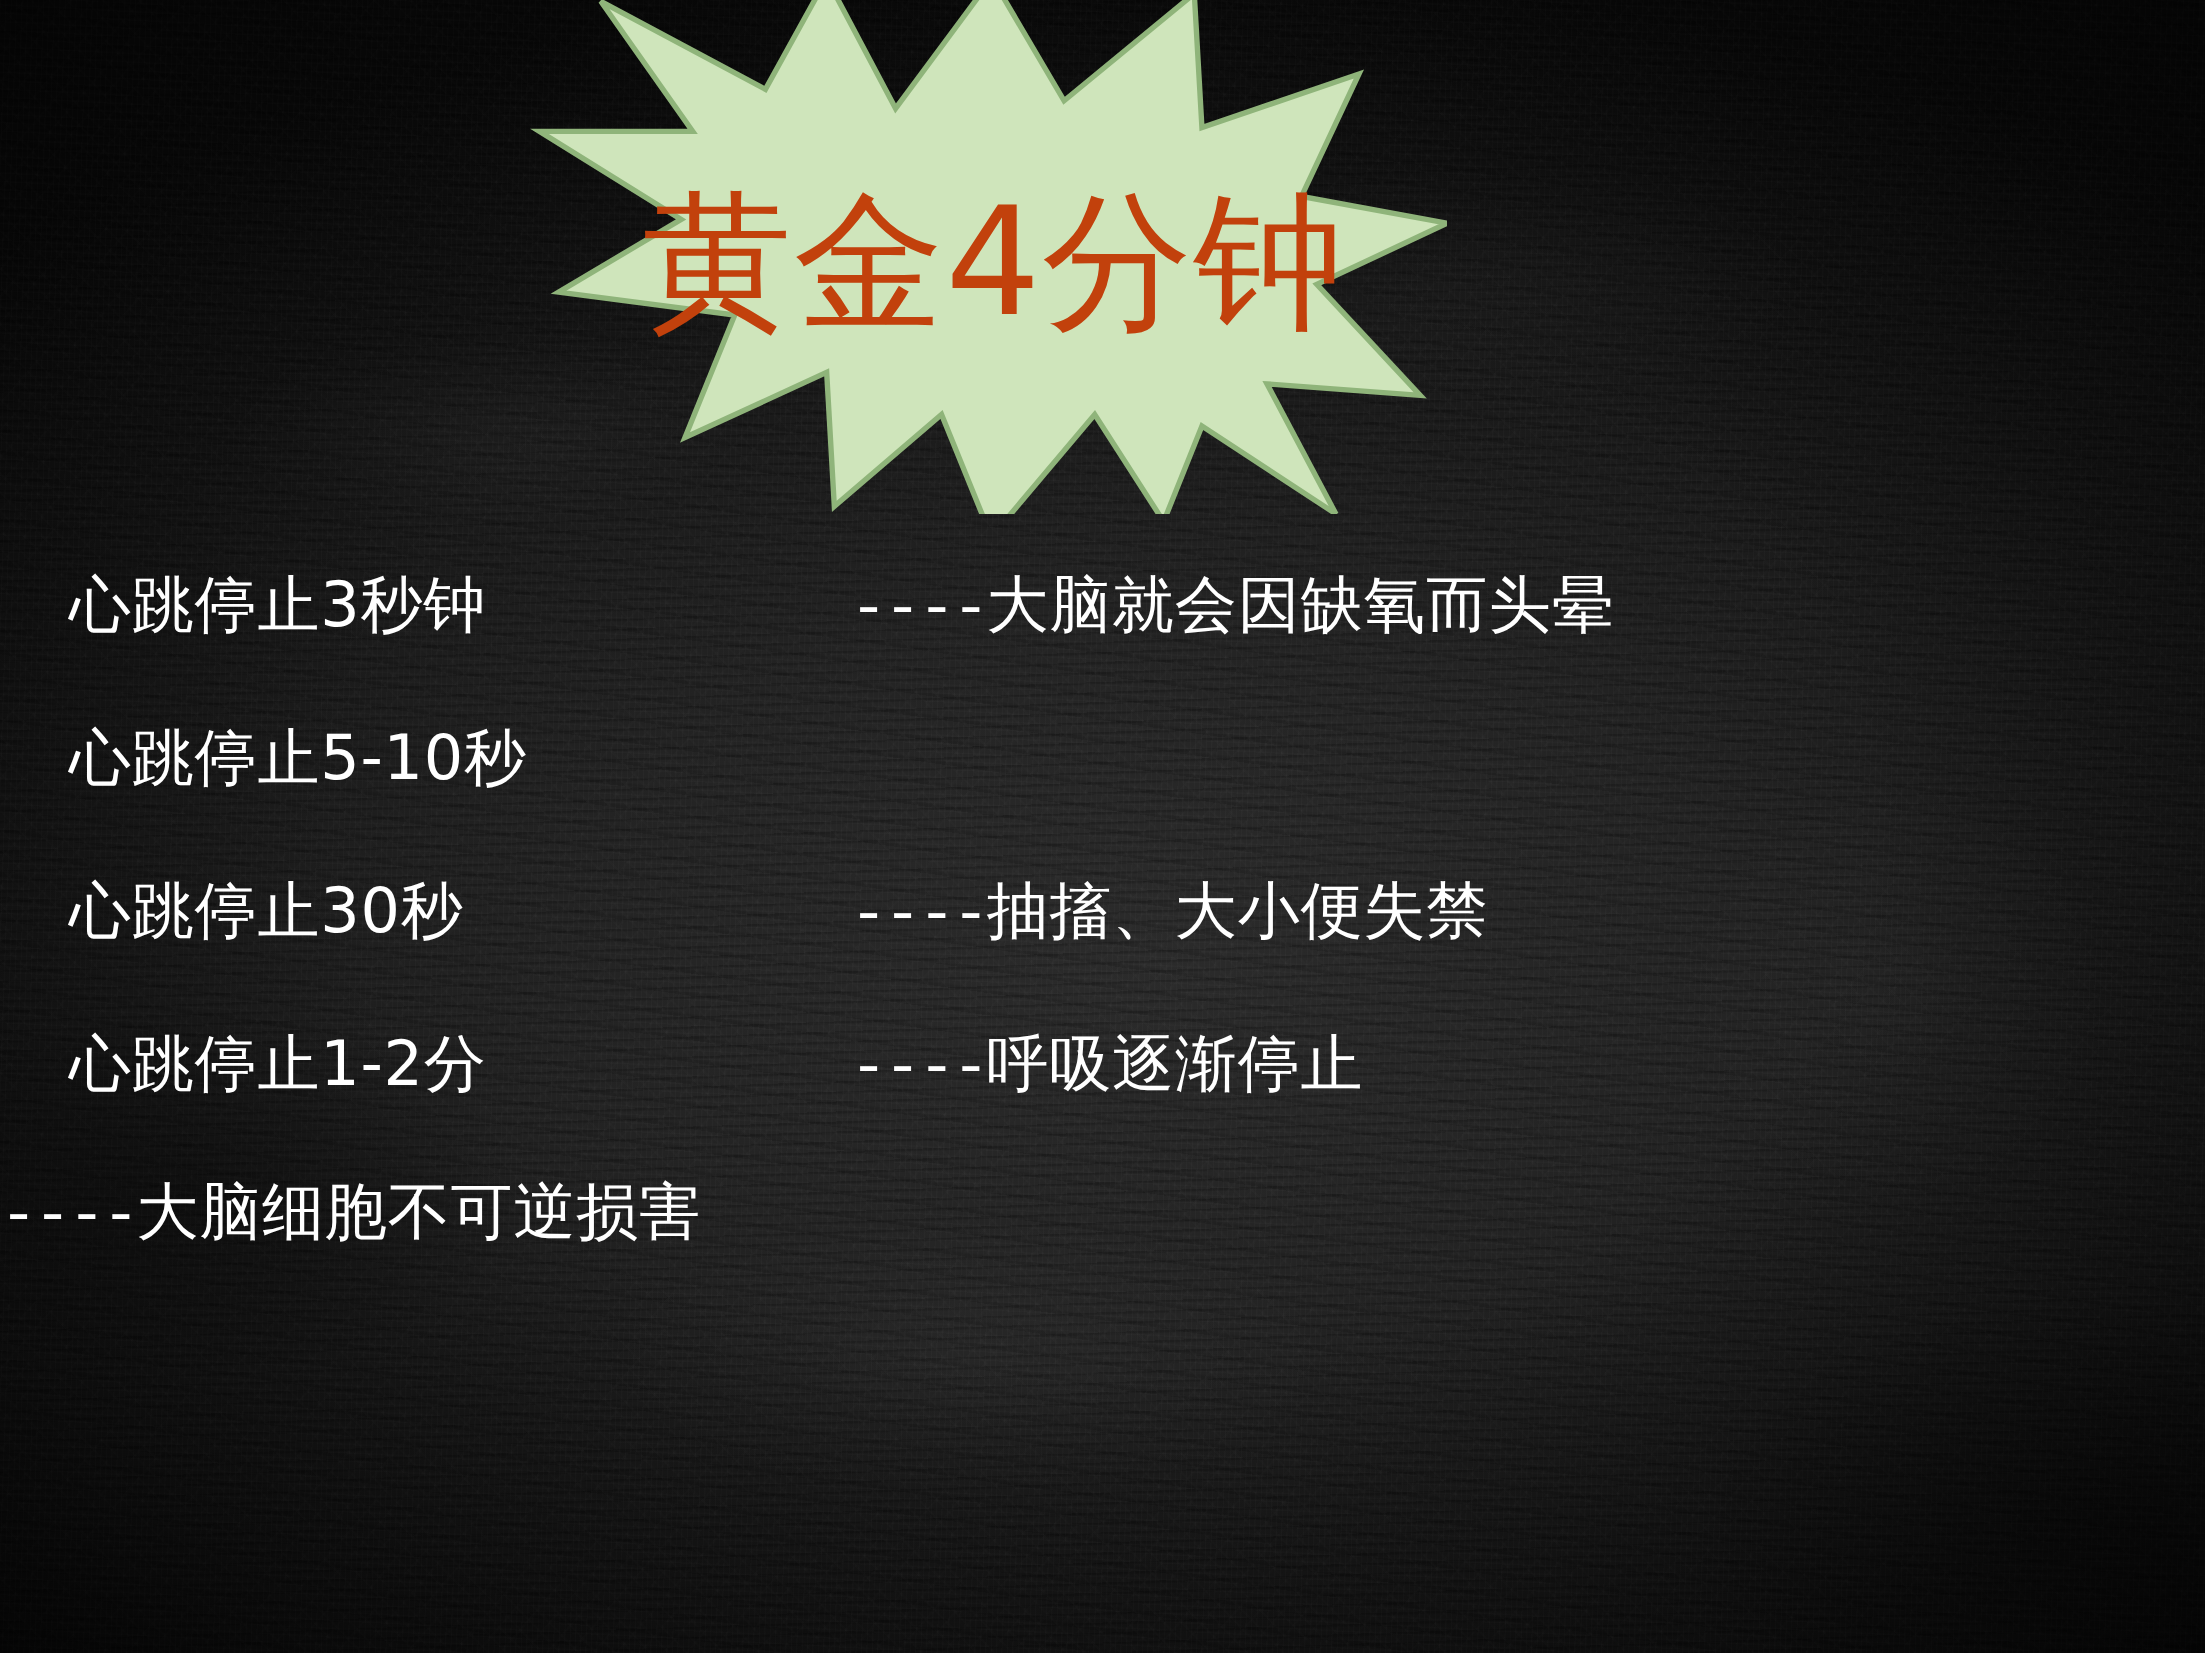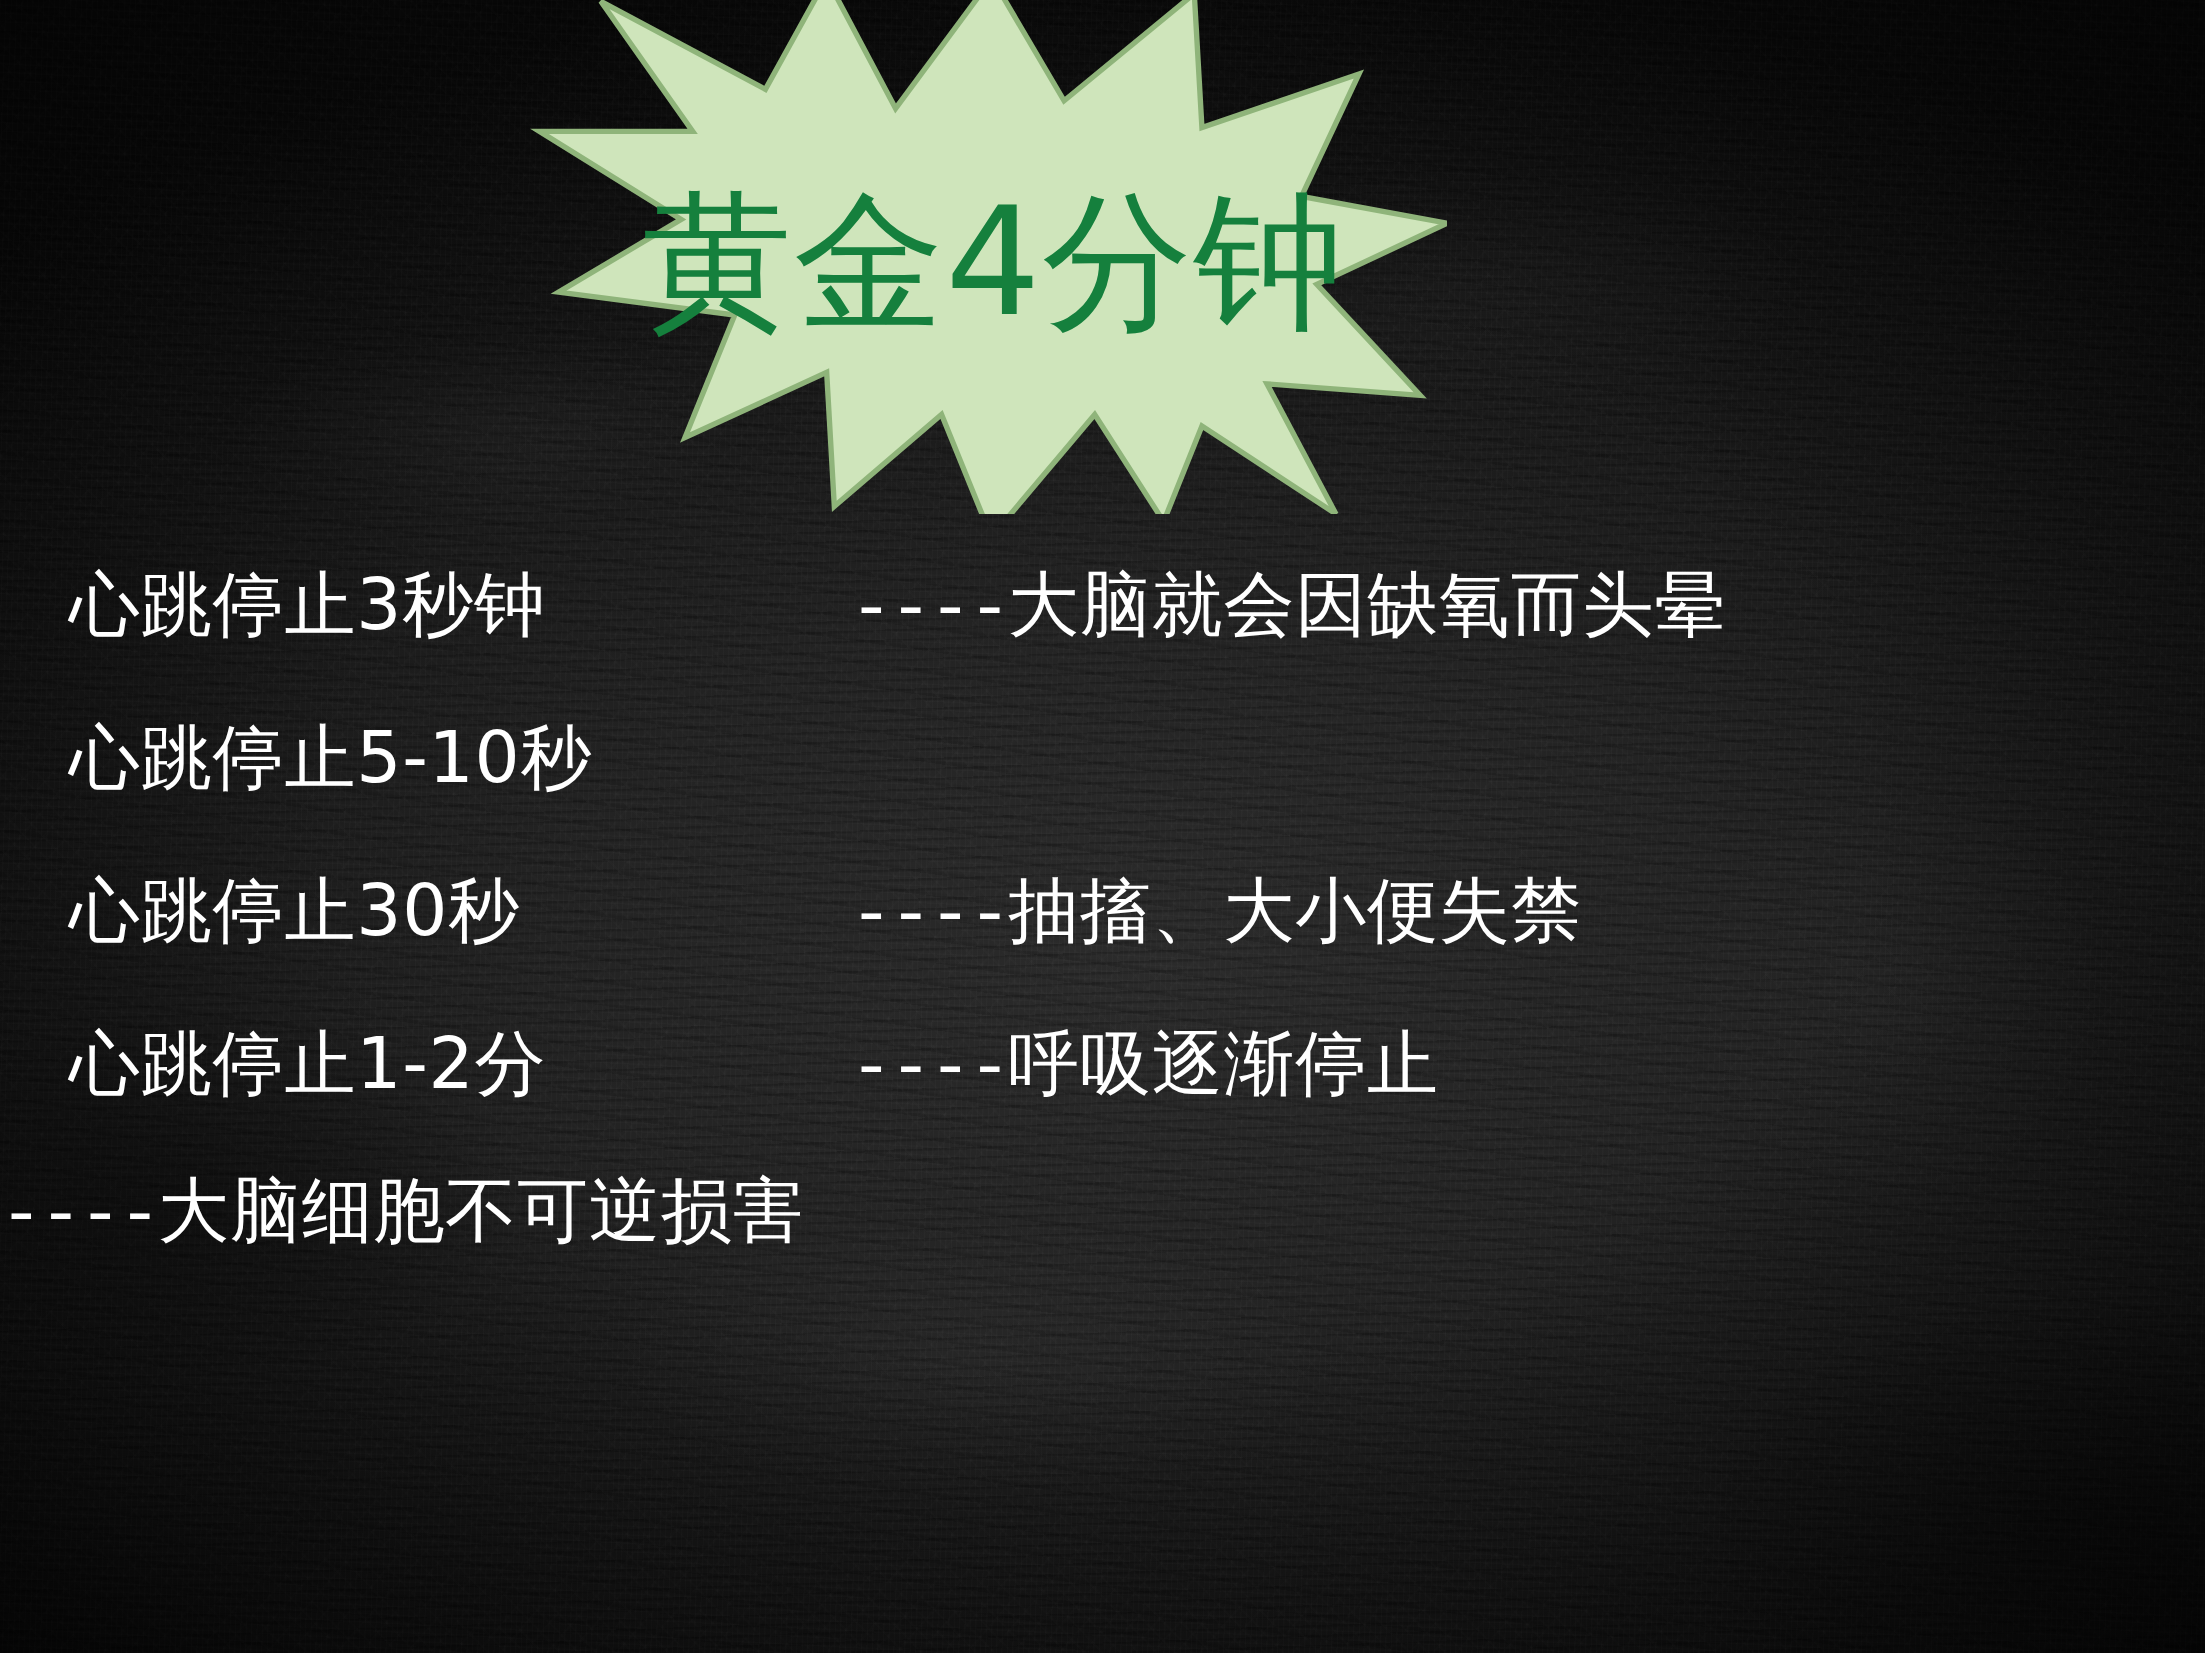--- a/index.html
+++ b/index.html
@@ -73,21 +73,21 @@
     position: absolute;
     left: 0;
     top: 0;
     width: 919px;
     height: 528px;
     display: flex;
     align-items: center;
     justify-content: center;
   }
   #burst-title .burst-text {
-    color: #15803d;
+    color: #c2410c;
     font-size: 150px;
     line-height: 1;
     font-weight: 400;
     letter-spacing: 1.5px;
     white-space: nowrap;
     transform: translate(6.1px, 12.3px);
     font-family: "DejaVu Sans", "Liberation Sans", sans-serif;
   }
 
   
@@ -95,21 +95,21 @@
     position: absolute;
     left: 0;
     top: 528px;
     width: 2205px;
   }
   .row {
     display: flex;
     align-items: baseline;
     height: 153px;
     color: #ffffff;
-    font-size: 71px;
+    font-size: 62px;
     line-height: 153px;
     white-space: nowrap;
     font-family: "DejaVu Sans", "Liberation Sans", sans-serif;
   }
   .row .cond {
     width: 850px;
     padding-left: 69px;
     box-sizing: border-box;
     letter-spacing: 0.8px;
   }

